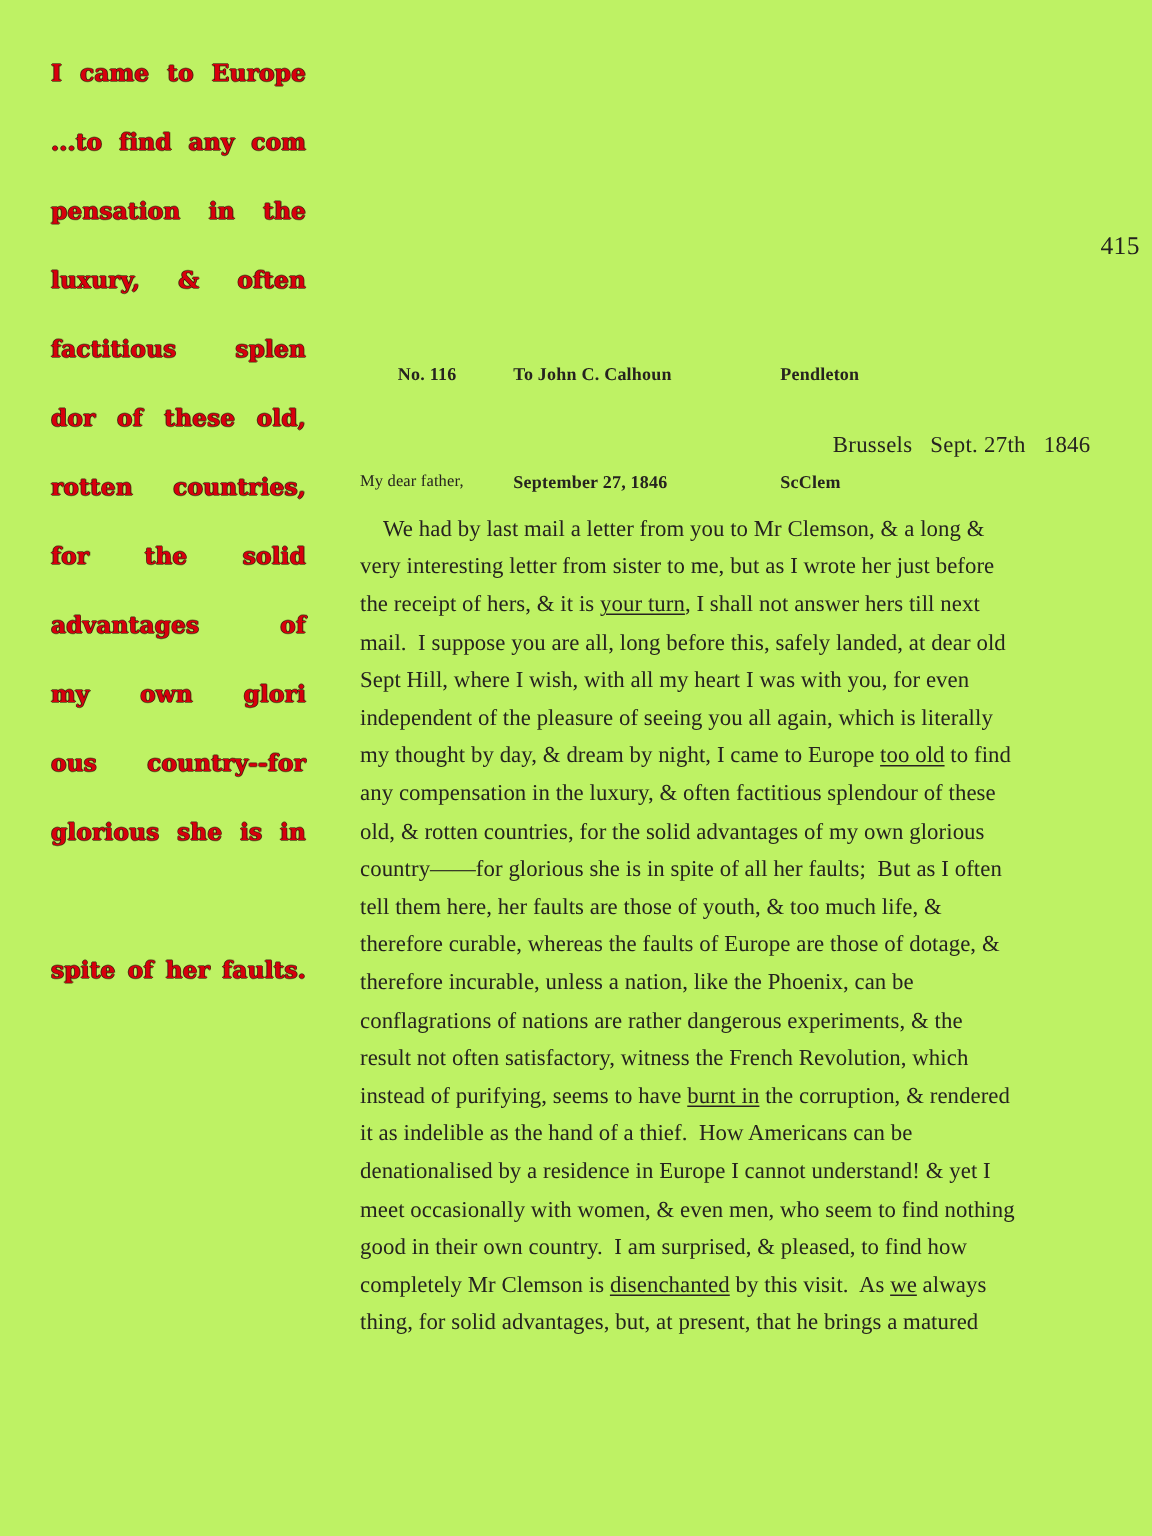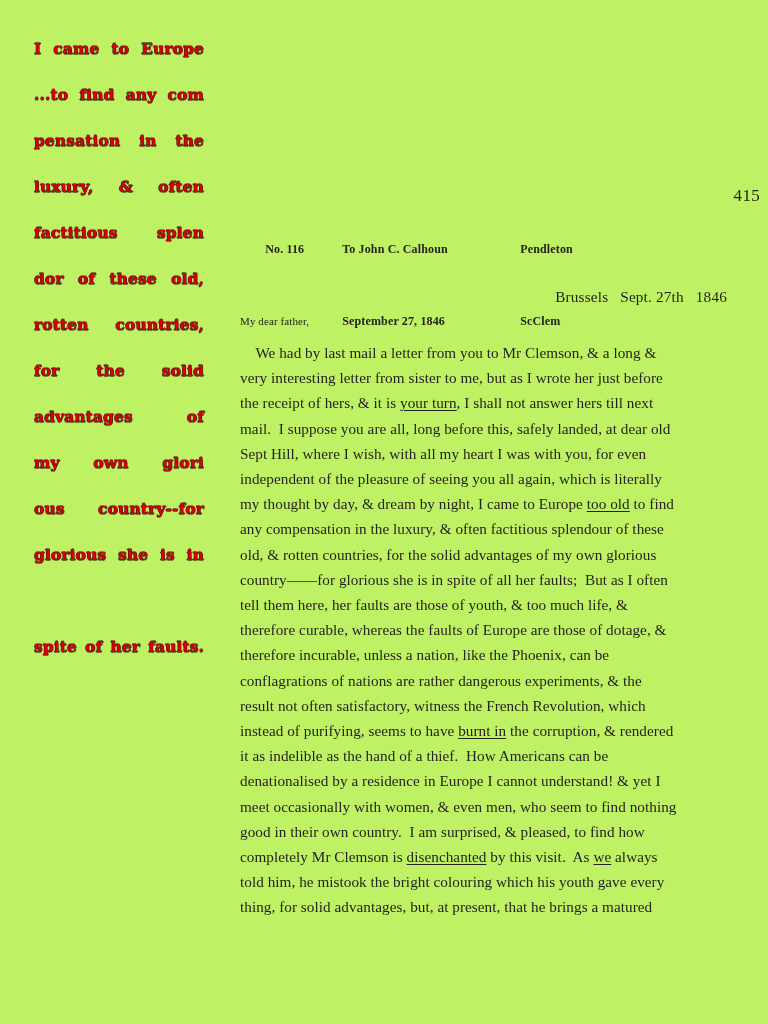--- a/index.html
+++ b/index.html
@@ -53,21 +53,20 @@
   }
 
   
   .page-number {
     position: absolute;
     right: 8px;
     top: 154px;
     font-size: 17px;
     color: #23201e;
     letter-spacing: 0.3px;
-    margin-top: 32px;
   }
 
   
   .doc-col {
     position: absolute;
     left: 240px;
     top: 0;
     width: 522px;
     color: #26231f;
   }
@@ -183,19 +182,18 @@
         <span class="bl">therefore curable, whereas the faults of Europe are those of dotage, &amp;</span>
         <span class="bl">therefore incurable, unless a nation, like the Phoenix, can be</span>
         <span class="bl">conflagrations of nations are rather dangerous experiments, &amp; the</span>
         <span class="bl">result not often satisfactory, witness the French Revolution, which</span>
         <span class="bl">instead of purifying, seems to have <u>burnt in</u> the corruption, &amp; rendered</span>
         <span class="bl">it as indelible as the hand of a thief.  How Americans can be</span>
         <span class="bl">denationalised by a residence in Europe I cannot understand! &amp; yet I</span>
         <span class="bl">meet occasionally with women, &amp; even men, who seem to find nothing</span>
         <span class="bl">good in their own country.  I am surprised, &amp; pleased, to find how</span>
         <span class="bl">completely Mr Clemson is <u>disenchanted</u> by this visit.  As <u>we</u> always</span>
-        <span class="bl">told him, he mistook the bright colouring which his youth gave every</span>
         <span class="bl">thing, for solid advantages, but, at present, that he brings a matured</span>
       </div>
 
   </div>
 
 </div>
 
 </body></html>

